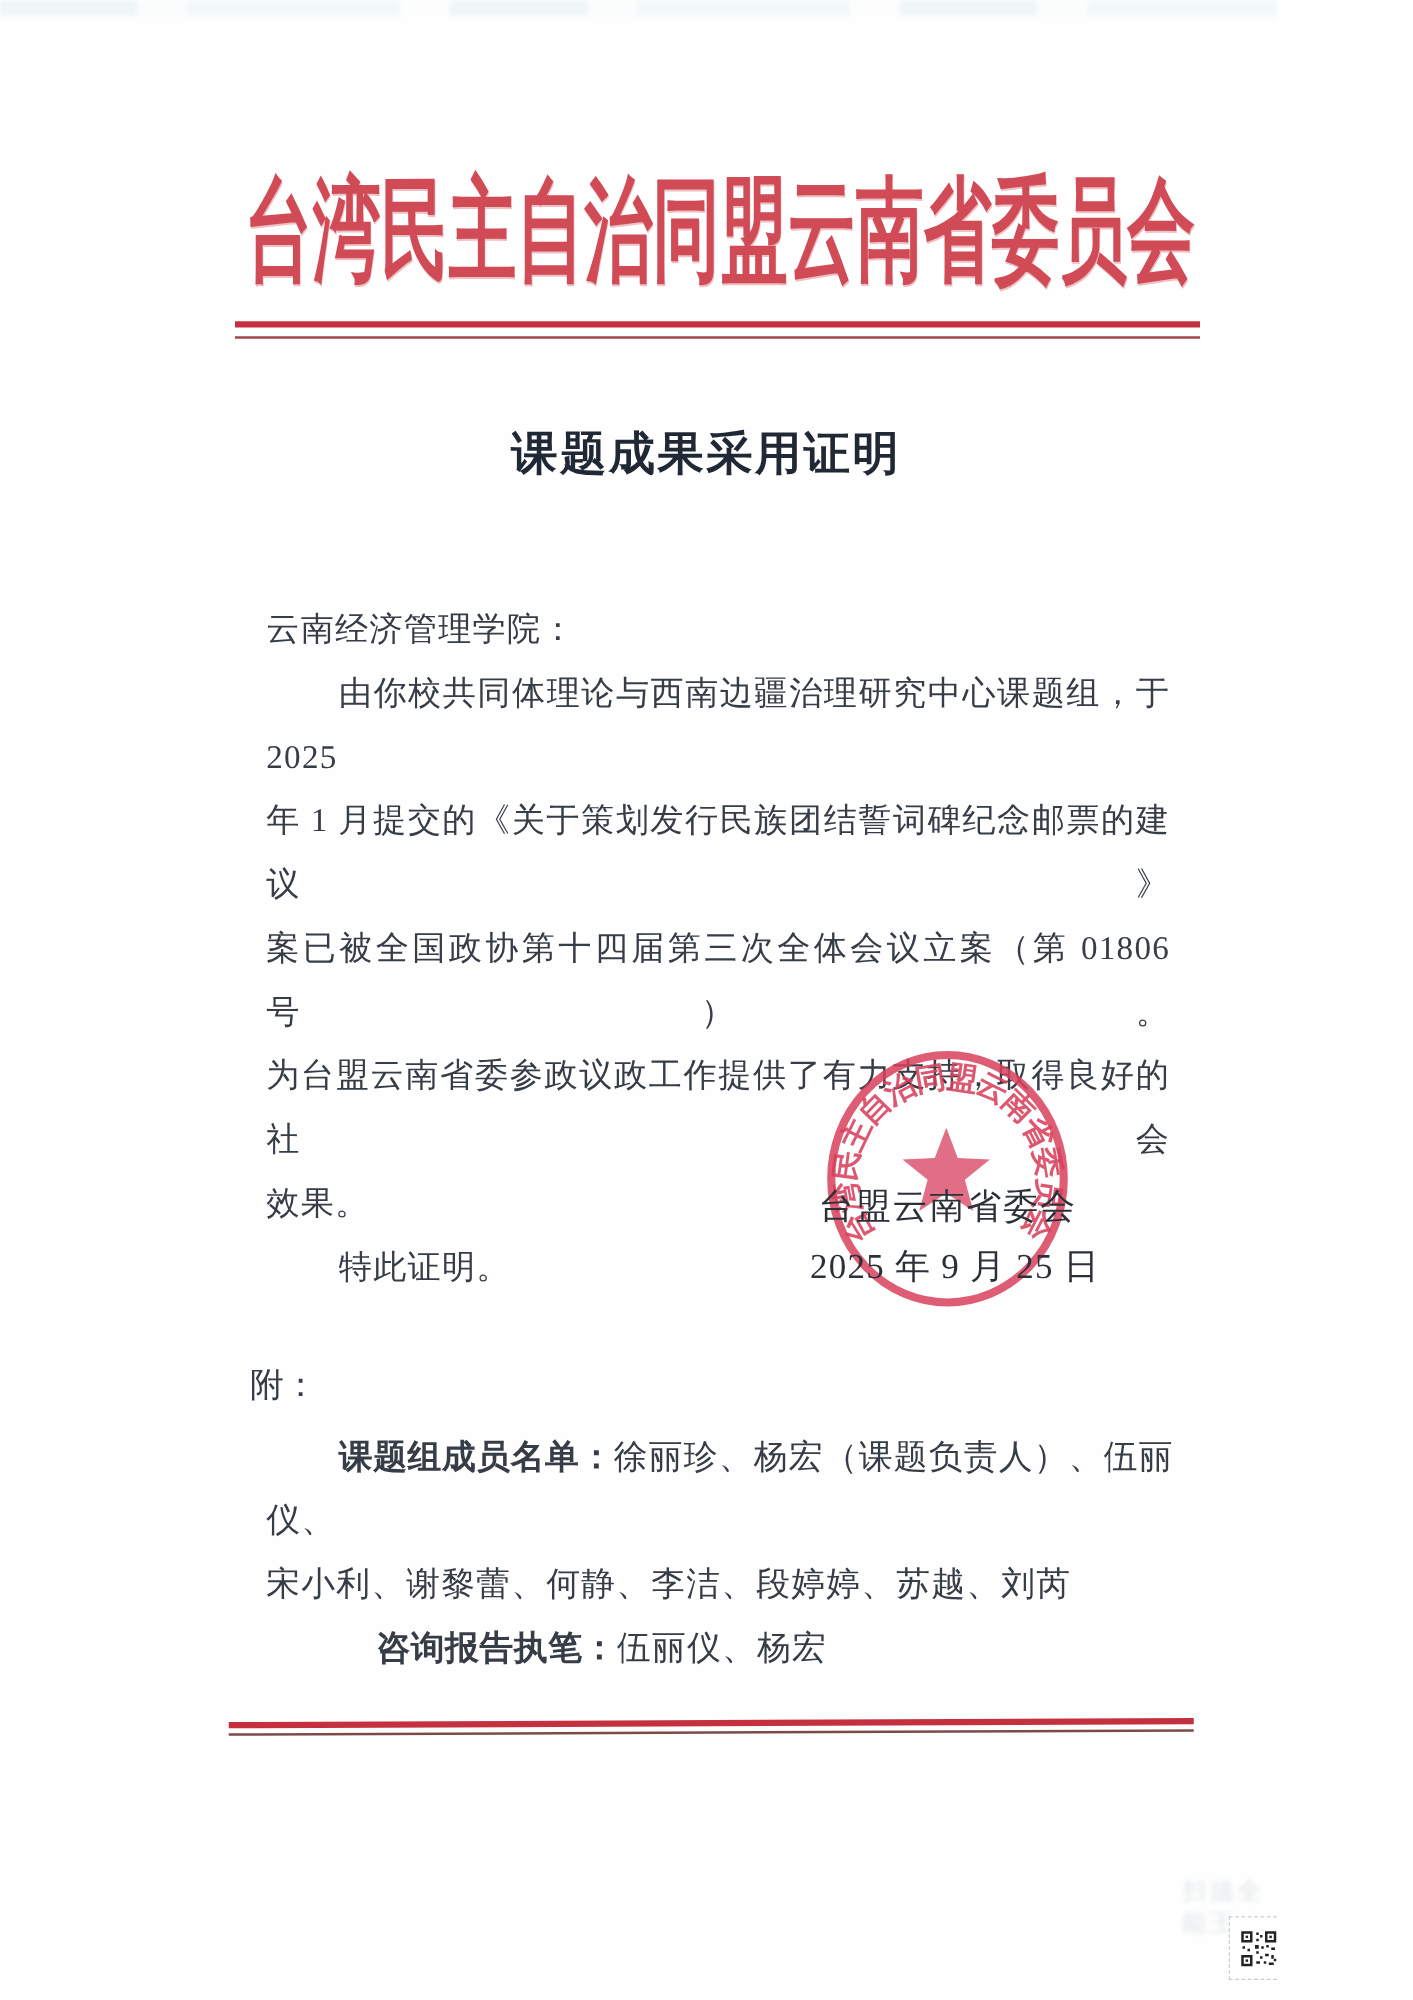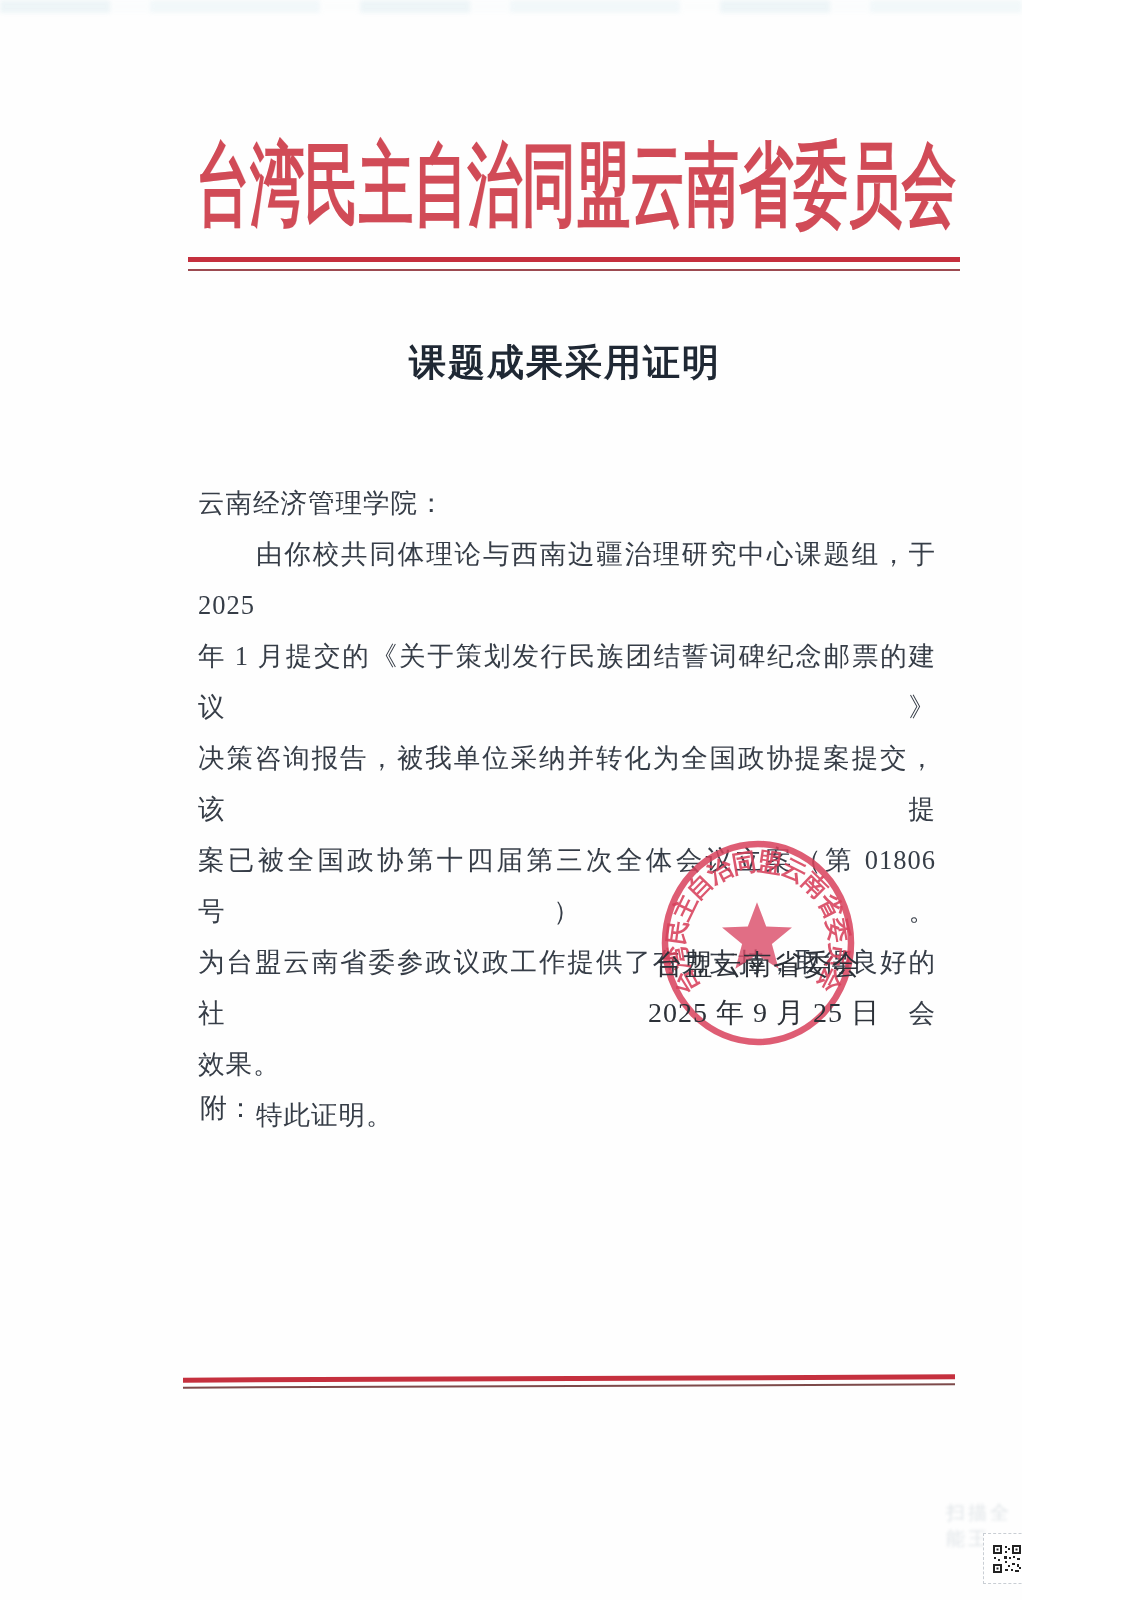--- a/index.html
+++ b/index.html
@@ -39,21 +39,21 @@
   .doc-title {
     position: absolute; left: 0; top: 338px; width: 1130px;
     text-align: center; font-size: 37px; font-weight: 700;
     letter-spacing: 2px; color: #1f2834;
   }
   .body-block {
     position: absolute; left: 198px; top: 478px; width: 738px;
     font-size: 26.5px; line-height: 51px; letter-spacing: 1px;
     color: #363d47;
   }
-  .body-line { min-height: 51px; }
+  .body-line { min-height: 51px; margin-left: 15px; }
   .just { text-align: justify; text-align-last: justify; }
   .indent2 { text-indent: 58px; }
   .seal-wrap { position: absolute; left: 652px; top: 834px; width: 212px; height: 218px; }
   .sig-line {
     position: absolute; left: 655px; top: 946px;
     font-size: 28px; letter-spacing: 1.5px; color: #2c3138;
   }
   .date-line {
     position: absolute; left: 648px; top: 994px;
     font-size: 28px; letter-spacing: 1px; color: #2c3138; text-align: center;
@@ -113,21 +113,20 @@
 
   <div class="rule rule-top-thick"></div>
   <div class="rule rule-top-thin"></div>
 
   <div class="doc-title">课题成果采用证明</div>
 
   <div class="body-block">
     <div class="body-line">云南经济管理学院：</div>
     <div class="body-line just indent2">由你校共同体理论与西南边疆治理研究中心课题组，于 2025</div>
     <div class="body-line just">年 1 月提交的《关于策划发行民族团结誓词碑纪念邮票的建议》</div>
-    <div class="body-line just">决策咨询报告，被我单位采纳并转化为全国政协提案提交，该提</div>
     <div class="body-line just">案已被全国政协第十四届第三次全体会议立案（第 01806 号）。</div>
     <div class="body-line just">为台盟云南省委参政议政工作提供了有力支持，取得良好的社会</div>
     <div class="body-line">效果。</div>
     <div class="body-line indent2">特此证明。</div>
   </div>
 
   <div class="seal-wrap">
     <svg width="212" height="218" viewBox="0 0 212 218">
       <defs>
         <path id="ringPath" d="M 48.5 154 A 73 73 0 1 1 163.5 154" fill="none"></path>
@@ -138,20 +137,29 @@
         <textPath href="#ringPath" startOffset="0" textLength="324" lengthAdjust="spacing">台湾民主自治同盟云南省委员会</textPath>
       </text>
     </svg>
   </div>
 
   <div class="sig-line">台盟云南省委会</div>
   <div class="date-line">2025 年 9 月 25 日</div>
 
   <div class="attach-label">附：</div>
 
+  <div class="attach-block">
+    <div class="body-line members-line1">
+      <span class="bold-label">课题组成员名单：</span><span>徐丽珍、杨宏（课题负责人）、伍丽仪、</span>
+    </div>
+    <div class="body-line">宋小利、谢黎蕾、何静、李洁、段婷婷、苏越、刘芮</div>
+    <div class="body-line writers-line">
+      <span class="bold-label">咨询报告执笔：</span><span>伍丽仪、杨宏</span>
+    </div>
+  </div>
 
   <div class="rule rule-bot-thick"></div>
   <div class="rule rule-bot-thin"></div>
 
   <div class="ghost-mark">扫描全能王</div>
 
   <div class="wm-box">
     <svg class="wm-qr" viewBox="0 0 30 30">
       <rect x="0" y="0" width="30" height="30" fill="#ffffff"></rect>
       <rect x="1" y="1" width="9" height="9" fill="#222"></rect>

